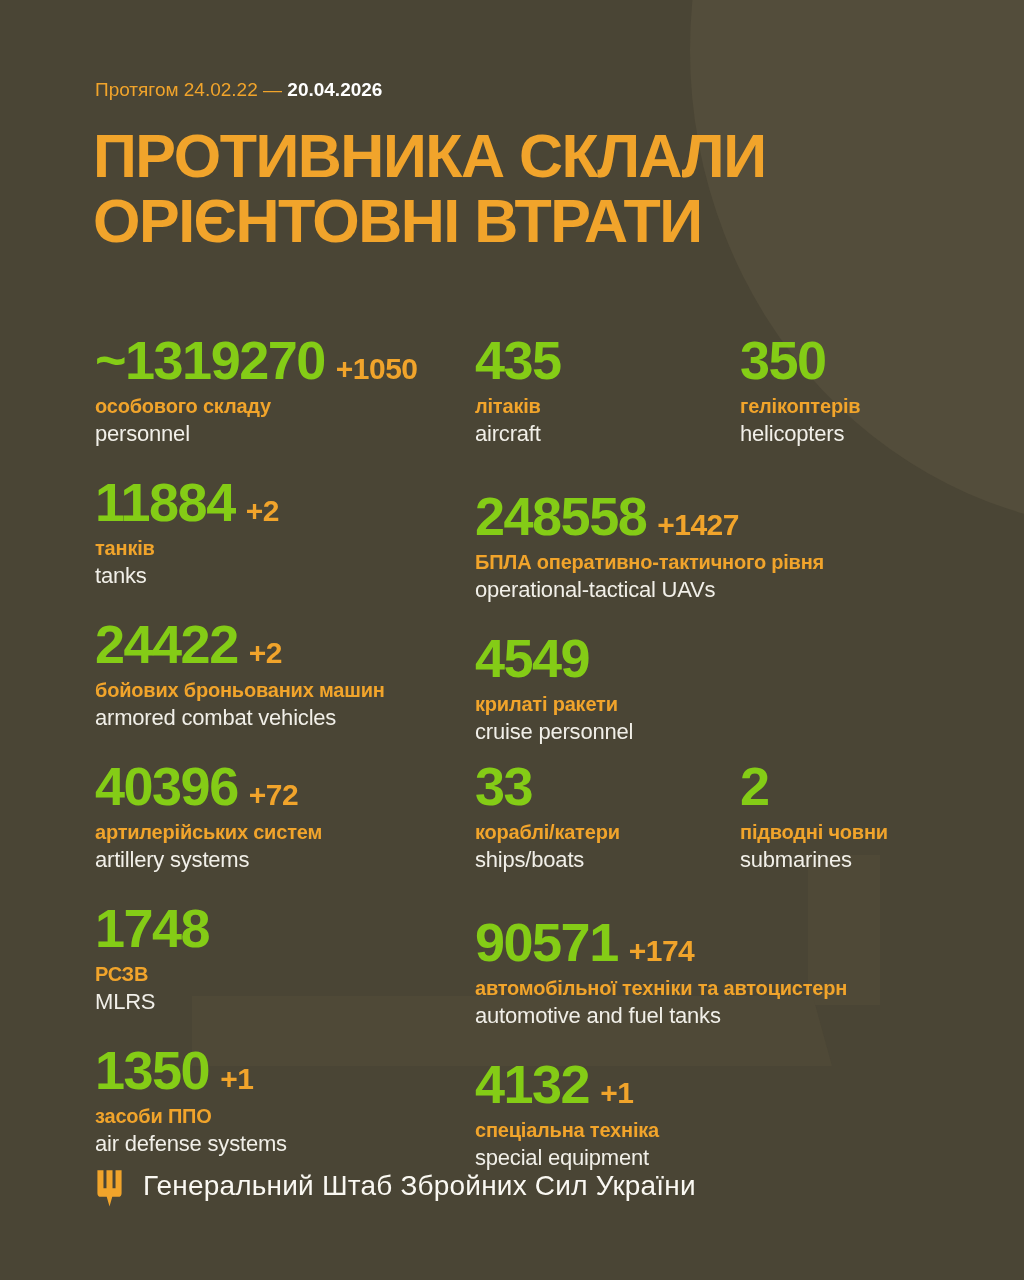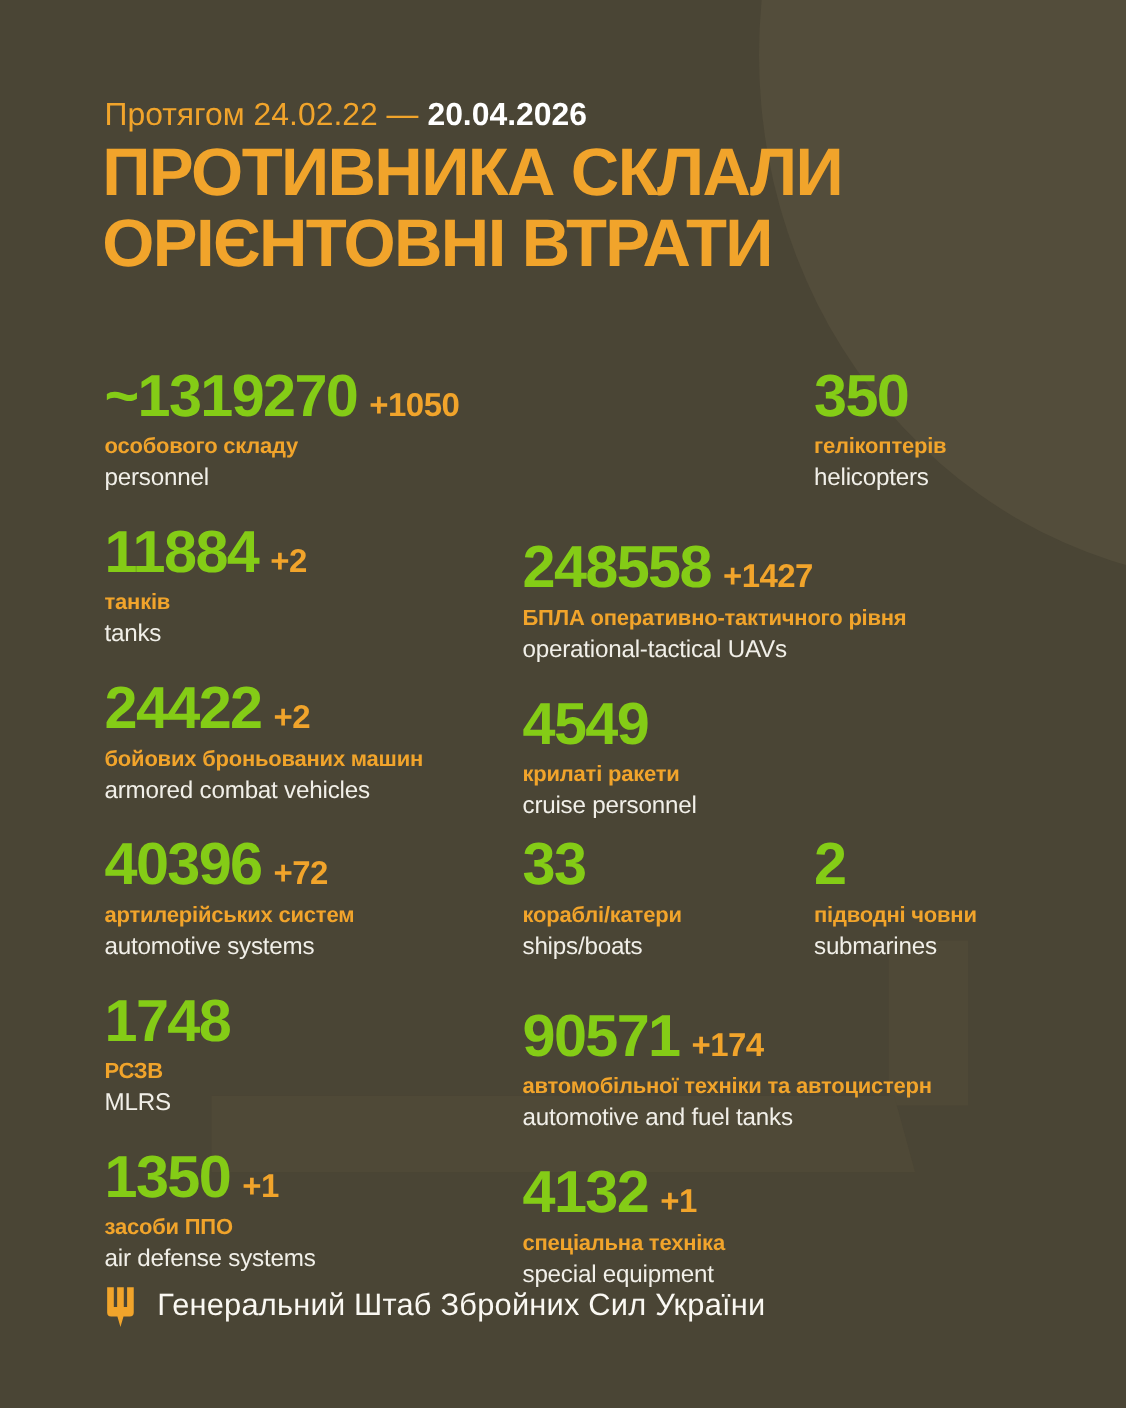--- a/index.html
+++ b/index.html
@@ -16,21 +16,21 @@
     left:690px; top:-430px; width:900px; height:960px;
     background:var(--bg_light,#534D3B); border-radius:50%;
   }
   .bg-prong-center { left:388px; top:108px; width:352px; height:1172px; border-radius:176px 176px 0 0; }
   .bg-prong-left   { left:148px; top:556px; width:202px; height:724px; border-radius:101px 101px 0 0; }
   .bg-prong-right  { left:800px; top:350px; width:420px; height:930px; border-radius:230px 0 0 0; }
   .bg-strip-v { left:808px; top:855px; width:72px; height:150px; background:var(--bg_band,#4F4937); }
   .bg-band-h  { left:192px; top:996px; width:640px; height:70px; background:var(--bg_band,#4F4937);
                 clip-path:polygon(0 0, 97% 0, 100% 100%, 0 100%); }
   
-  .period { position:absolute; left:95px; top:89px; font-size:29px; letter-spacing:0; white-space:nowrap; }
+  .period { position:absolute; left:95px; top:79px; font-size:19px; letter-spacing:0; white-space:nowrap; }
   .period .p-range { color:var(--accent,#F1A42B); font-weight:500; }
   .period .p-date  { color:#FFFFFF; font-weight:700; }
   .title {
     position:absolute; left:93px; top:124px;
     color:var(--accent,#F1A42B); font-weight:700;
     font-size:61px; line-height:1.07; letter-spacing:-1.5px; white-space:nowrap;
   }
   
   .stats {
     position:absolute; left:95px; top:333px; width:893px;
@@ -82,20 +82,27 @@
 
   <div class="cell c1 r1">
     <div class="numline">
       <span class="num">~1319270</span>
       <span class="delta">+1050</span>
     </div>
     <div class="luk">особового складу</div>
     <div class="len">personnel</div>
   </div>
 
+  <div class="cell c2 r1">
+    <div class="numline">
+      <span class="num">435</span>
+    </div>
+    <div class="luk">літаків</div>
+    <div class="len">aircraft</div>
+  </div>
 
   <div class="cell c3 r1">
     <div class="numline">
       <span class="num">350</span>
     </div>
     <div class="luk">гелікоптерів</div>
     <div class="len">helicopters</div>
   </div>
 
   <div class="cell c1 r2">
@@ -132,21 +139,21 @@
     <div class="luk">крилаті ракети</div>
     <div class="len">cruise personnel</div>
   </div>
 
   <div class="cell c1 r4">
     <div class="numline">
       <span class="num">40396</span>
       <span class="delta">+72</span>
     </div>
     <div class="luk">артилерійських систем</div>
-    <div class="len">automotive systems</div>
+    <div class="len">artillery systems</div>
   </div>
 
   <div class="cell c2 r4">
     <div class="numline">
       <span class="num">33</span>
     </div>
     <div class="luk">кораблі/катери</div>
     <div class="len">ships/boats</div>
   </div>
 

